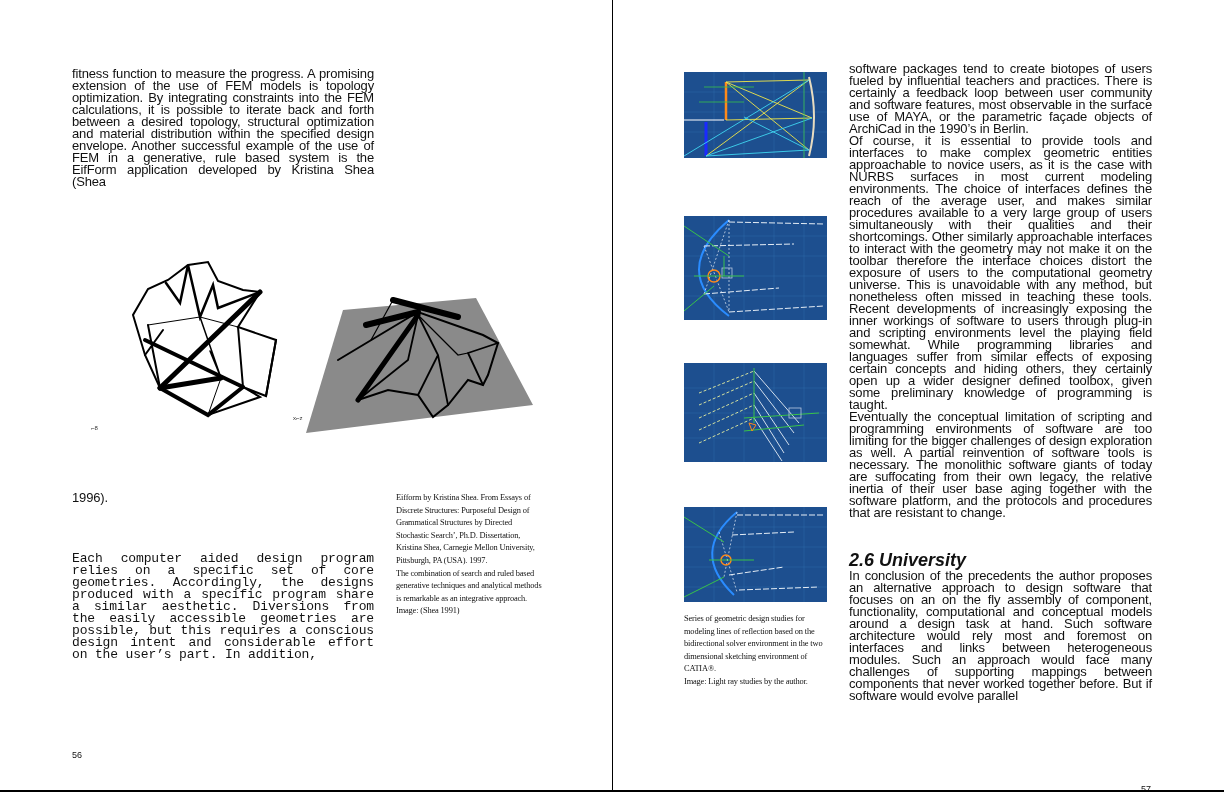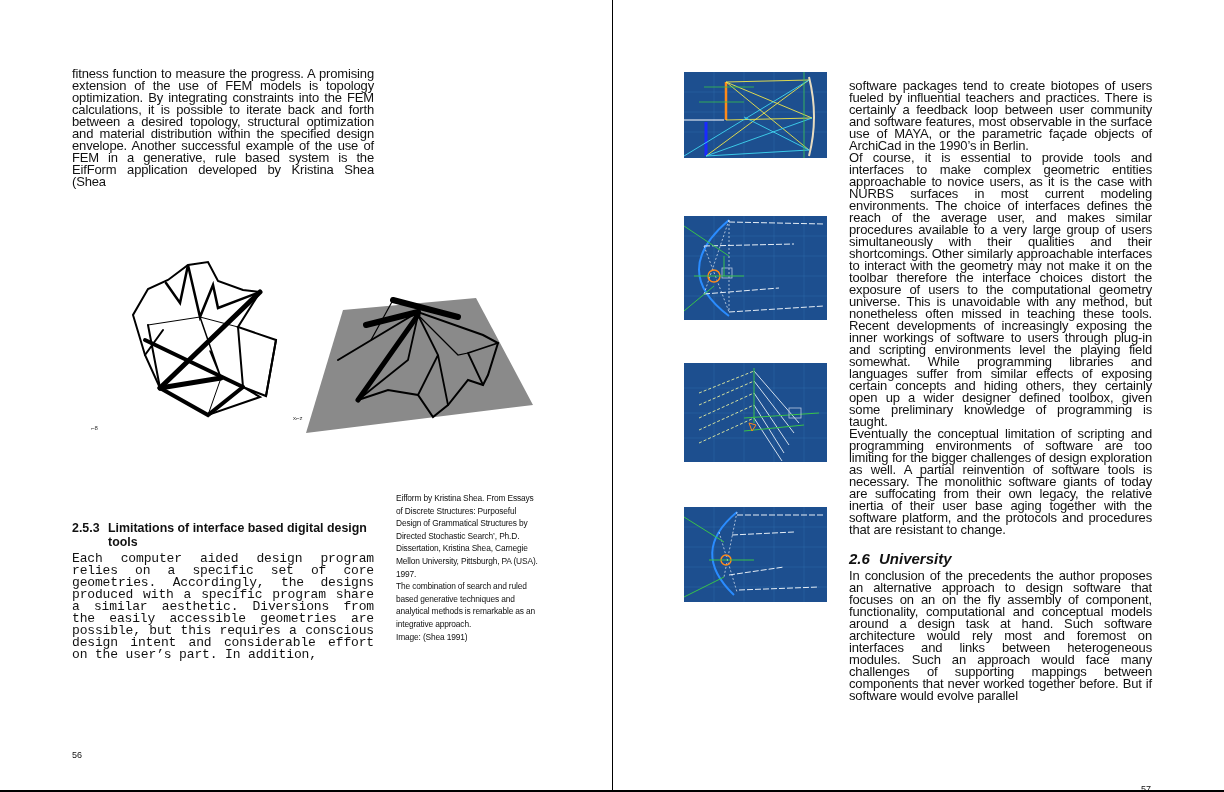--- a/index.html
+++ b/index.html
@@ -7,25 +7,25 @@
          font-family:"Liberation Sans", sans-serif; color:#111; }
   .page { position:absolute; top:0; height:790px; background:#fff; }
   .page-left { left:0; width:612px; }
   .page-right { left:613px; width:611px; }
   .gutter { position:absolute; left:612px; top:0; width:1px; height:790px; background:#000; }
   .bottom-rule { position:absolute; left:0; top:790px; width:1224px; height:2px; background:#000; }
 
   .body-text { position:absolute; font-size:13px; line-height:12px; text-align:justify; letter-spacing:-0.15px; }
   .body-text p { margin:0; }
   .caption { position:absolute; font-size:8.4px; line-height:12.6px; letter-spacing:-0.15px; }
-  .caption p { margin:0; }
+  .caption p { margin:0;font-family:Liberation Serif, serif; }
 
   .h3 { position:absolute; font-size:12.4px; font-weight:bold; line-height:14px; display:flex; }
   .h3 .num { width:36px; flex:none; }
-  .h2 { position:absolute; font-size:15px; font-weight:bold; font-style:italic; display:flex; }
+  .h2 { position:absolute; font-size:18px; font-weight:bold; font-style:italic; display:flex; }
   .h2 .num { width:30px; flex:none; }
 
   .page-num { position:absolute; font-size:9px;text-align:right; }
 
   .fig { position:absolute; }
   .catia { position:absolute; width:143px; background:#1d4f8f; overflow:hidden; }
   .catia svg { display:block; }
 </style>
 </head>
 <body>
@@ -57,25 +57,24 @@
         <path d="M305 55 L370 72 M278 80 L330 67" stroke-width="6"></path>
         <path d="M270 155 L330 70" stroke-width="5"></path>
         <path d="M250 115 L330 67 L395 90 L410 98 L400 130 L395 140 L380 135 L360 160 L345 172 L330 150 L300 145 L270 155" stroke-width="2"></path>
         <path d="M330 70 L350 110 L330 150 M350 110 L360 160 M330 70 L320 115 L270 155 M380 108 L395 140 M380 108 L410 98" stroke-width="1.8"></path>
         <path d="M305 55 L283 95 M330 70 L370 110 L380 108" stroke-width="1.2"></path>
       </g>
       <text x="205" y="175" font-size="6" fill="#333">x⌐z</text>
     </svg>
   </div>
 
+  <div class="body-text" style="left:72px; top:492px; width:302px;">
+    <p>1996).</p>
+  </div>
 
-  <div class="h3" style="left:72px; top:521px; width:302px;">
-    <span class="num">2.5.3</span>
-    <span>Limitations of interface based digital design tools</span>
-  </div>
 
   <div class="body-text" style="left:72px; top:553px; width:302px;font-family:Liberation Mono, monospace;">
     <p>Each computer aided design program relies on a specific set of core geometries. Accordingly, the designs produced with a specific program share a similar aesthetic. Diversions from the easily accessible geometries are possible, but this requires a conscious design intent and considerable effort on the user’s part. In addition,</p>
   </div>
 
   <div class="caption" style="left:396px; top:492px; width:146px;">
     <p>Eifform by Kristina Shea. From Essays of Discrete Structures: Purposeful Design of Grammatical Structures by Directed Stochastic Search’, Ph.D. Dissertation, Kristina Shea, Carnegie Mellon University, Pittsburgh, PA (USA). 1997.</p>
     <p>The combination of search and ruled based generative techniques and analytical methods is remarkable as an integrative approach.</p>
     <p>Image: (Shea 1991)</p>
   </div>
@@ -156,22 +155,26 @@
       <g stroke="#e6eef6" stroke-width="0.7" stroke-dasharray="2 2">
           <path d="M53 5 L40 70 M35 25 L53 85"></path>
         </g>
       <circle cx="42" cy="53" r="5" stroke="#ff8a1a" stroke-width="1.5" fill="none"></circle>
       <g stroke="#39c24a" stroke-width="1">
           <path d="M25 53 L70 53 M0 10 L40 35 M0 90 L40 70"></path>
         </g>
     </svg>
   </div>
 
+  <div class="caption" style="left:71px; top:613px; width:150px;">
+    <p>Series of geometric design studies for modeling lines of reflection based on the bidirectional solver environment in the two dimensional sketching environment of CATIA®.</p>
+    <p>Image: Light ray studies by the author.</p>
+  </div>
 
-  <div class="body-text" style="left:236px; top:80px; width:303px;">
+  <div class="body-text" style="left:236px; top:63px; width:303px;">
     <p>software packages tend to create biotopes of users fueled by influential teachers and practices. There is certainly a feedback loop between user community and software features, most observable in the surface use of MAYA, or the parametric façade objects of ArchiCad in the 1990’s in Berlin.</p>
     <p>Of course, it is essential to provide tools and interfaces to make complex geometric entities approachable to novice users, as it is the case with NURBS surfaces in most current modeling environments. The choice of interfaces defines the reach of the average user, and makes similar procedures available to a very large group of users simultaneously with their qualities and their shortcomings. Other similarly approachable interfaces to interact with the geometry may not make it on the toolbar therefore the interface choices distort the exposure of users to the computational geometry universe. This is unavoidable with any method, but nonetheless often missed in teaching these tools. Recent developments of increasingly exposing the inner workings of software to users through plug-in and scripting environments level the playing field somewhat. While programming libraries and languages suffer from similar effects of exposing certain concepts and hiding others, they certainly open up a wider designer defined toolbox, given some preliminary knowledge of programming is taught.</p>
     <p>Eventually the conceptual limitation of scripting and programming environments of software are too limiting for the bigger challenges of design exploration as well. A partial reinvention of software tools is necessary. The monolithic software giants of today are suffocating from their own legacy, the relative inertia of their user base aging together with the software platform, and the protocols and procedures that are resistant to change.</p>
   </div>
 
   <div class="h2" style="left:236px; top:550px;">
     <span class="num">2.6</span>
     <span>University</span>
   </div>
 

